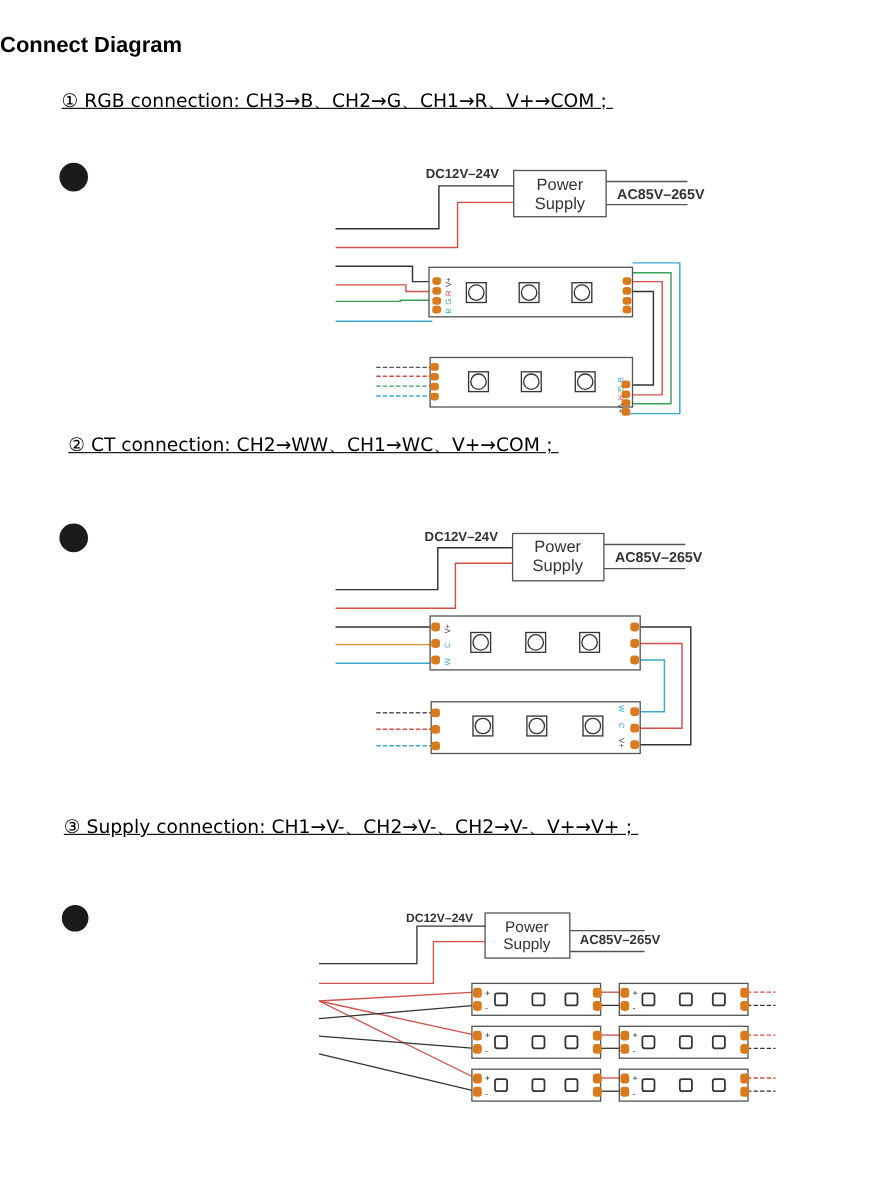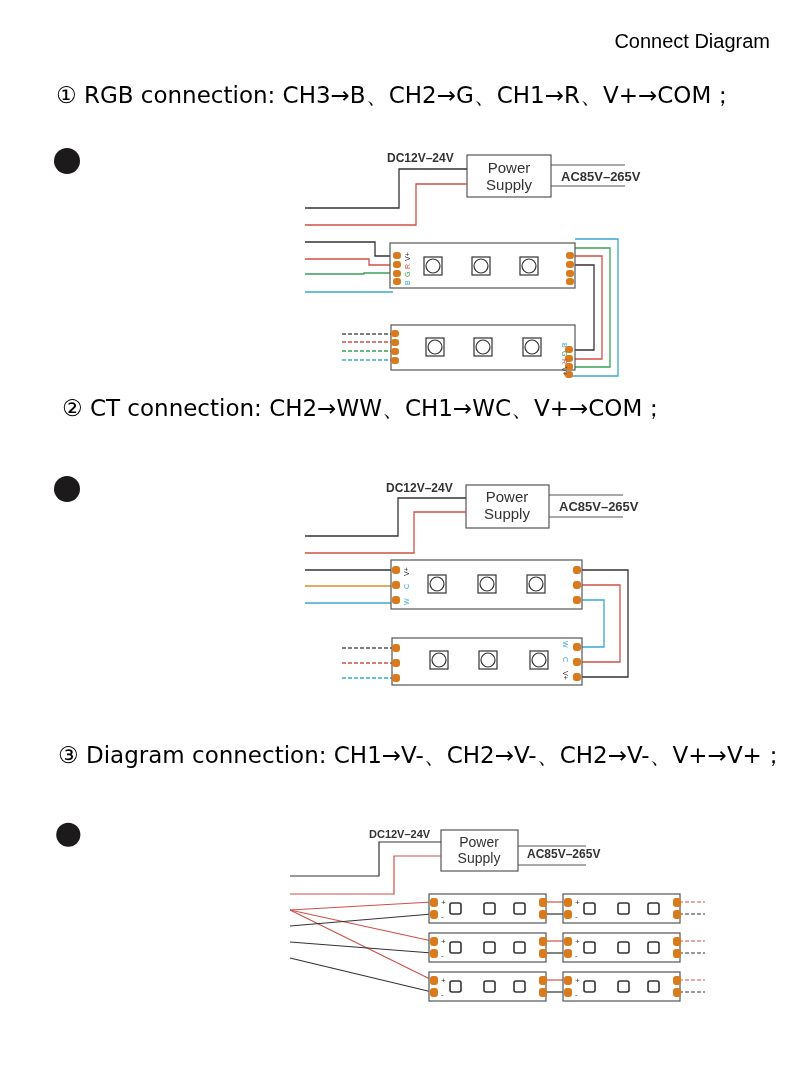--- a/index.html
+++ b/index.html
@@ -1,30 +1,30 @@
 <!DOCTYPE html>
 <html><head>
 <meta charset="utf-8">
 <style>
   html, body { margin:0; padding:0; background:#ffffff; }
   body { width:800px; height:1092px; position:relative; overflow:hidden; font-family:"DejaVu Sans", sans-serif; color:#000; }
-  .title { position:absolute; left:0; width:734px; top:30px; text-align:right; font-family:"Liberation Sans", sans-serif; font-weight:normal; font-size:20px;margin-left:36px; }
-  .sec-heading { position:absolute; left:56px; font-family:"DejaVu Sans", sans-serif; font-size:23px; white-space:nowrap; }
+  .title { position:absolute; left:0; width:734px; top:30px; text-align:left; font-family:"Liberation Sans", sans-serif; font-weight:bold; font-size:20px; }
+  .sec-heading { position:absolute; left:56px; font-family:"DejaVu Sans", sans-serif; font-size:17px; white-space:nowrap;text-decoration:underline; }
   svg.diagram { position:absolute; left:0; overflow:visible; }
   .ctrl-text { font-family:"Liberation Sans", sans-serif; fill:#ffffff; }
   .lbl { font-family:"Liberation Sans", sans-serif; }
 </style>
 </head>
 <body>
 
 <div class="title">Connect Diagram</div>
 
 <div class="sec-heading" style="top:80px;">① RGB connection: CH3→B、CH2→G、CH1→R、V+→COM；</div>
 <div class="sec-heading" style="top:393px; left:62px;">② CT connection: CH2→WW、CH1→WC、V+→COM；</div>
-<div class="sec-heading" style="top:740px; left:58px;">③ Diagram connection: CH1→V-、CH2→V-、CH2→V-、V+→V+；</div>
+<div class="sec-heading" style="top:740px; left:58px;">③ Supply connection: CH1→V-、CH2→V-、CH2→V-、V+→V+；</div>
 
 <svg class="diagram" style="top:115px;" width="800" height="280">
   <g class="ctrl-slot">
       <g>
   <g>
     <circle cx="67" cy="46" r="13" fill="#1c1a1a">
     <rect x="75" y="42" width="10" height="8" fill="#1c1a1a">
     <rect x="82" y="0" width="206" height="266" fill="#1c1a1a">
 
     <g transform="translate(0,0)">

